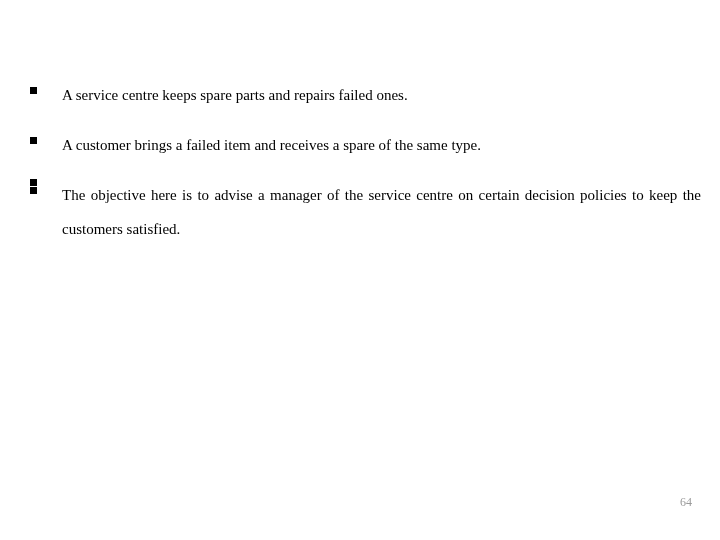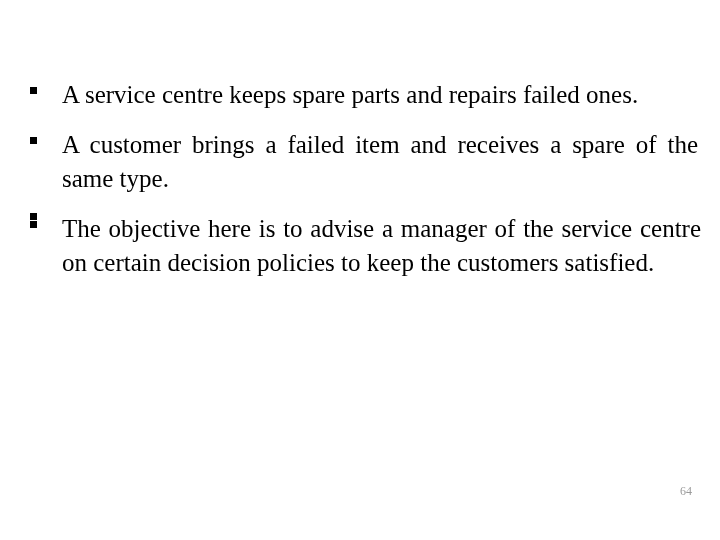--- a/index.html
+++ b/index.html
@@ -50,40 +50,40 @@
     left: 30px;
     top: 9px;
     width: 7px;
     height: 7px;
     background: #000000;
     display: block;
   }
   .bullet-text {
     display: block;
     font-family: "Liberation Serif", "DejaVu Serif", serif;
-    font-size: 25px;
+    font-size: 15px;
     line-height: 34px;
     color: #000000;
     text-align: justify;
     text-justify: inter-word;
     -webkit-hyphens: none;
     hyphens: none;
   }
   .bullet-row.b1 { margin-bottom: 16px; }
   .bullet-row.b2 { margin-bottom: 8px; }
   .bullet-row.b3 { margin-bottom: 16px; }
   .bullet-row.b4 { margin-bottom: 4px; }
   .bullet-row.b1 .bullet-text { width: 653px; }
   .bullet-row.b2 .bullet-text { width: 636px; }
   .bullet-row.b3 .bullet-text { width: 637px; }
   .bullet-row.b4 .bullet-text { width: 639px; }
   .page-number {
     position: absolute;
     right: 28px;
-    bottom: 42px;
+    bottom: 31px;
     font-family: "Liberation Serif", "DejaVu Serif", serif;
     font-size: 12px;
     line-height: 14px;
     color: #9a9a9a;
     text-align: right;
   }
 </style>
 </head>
 <body>
 

